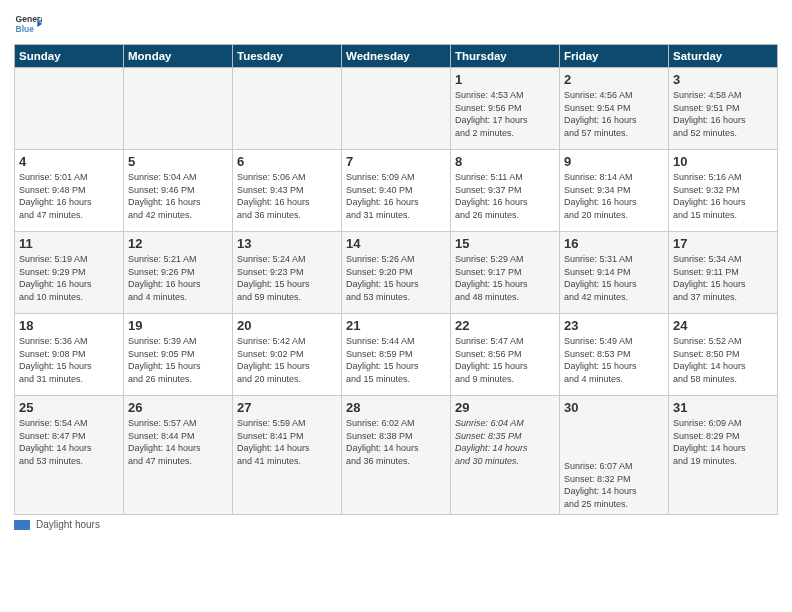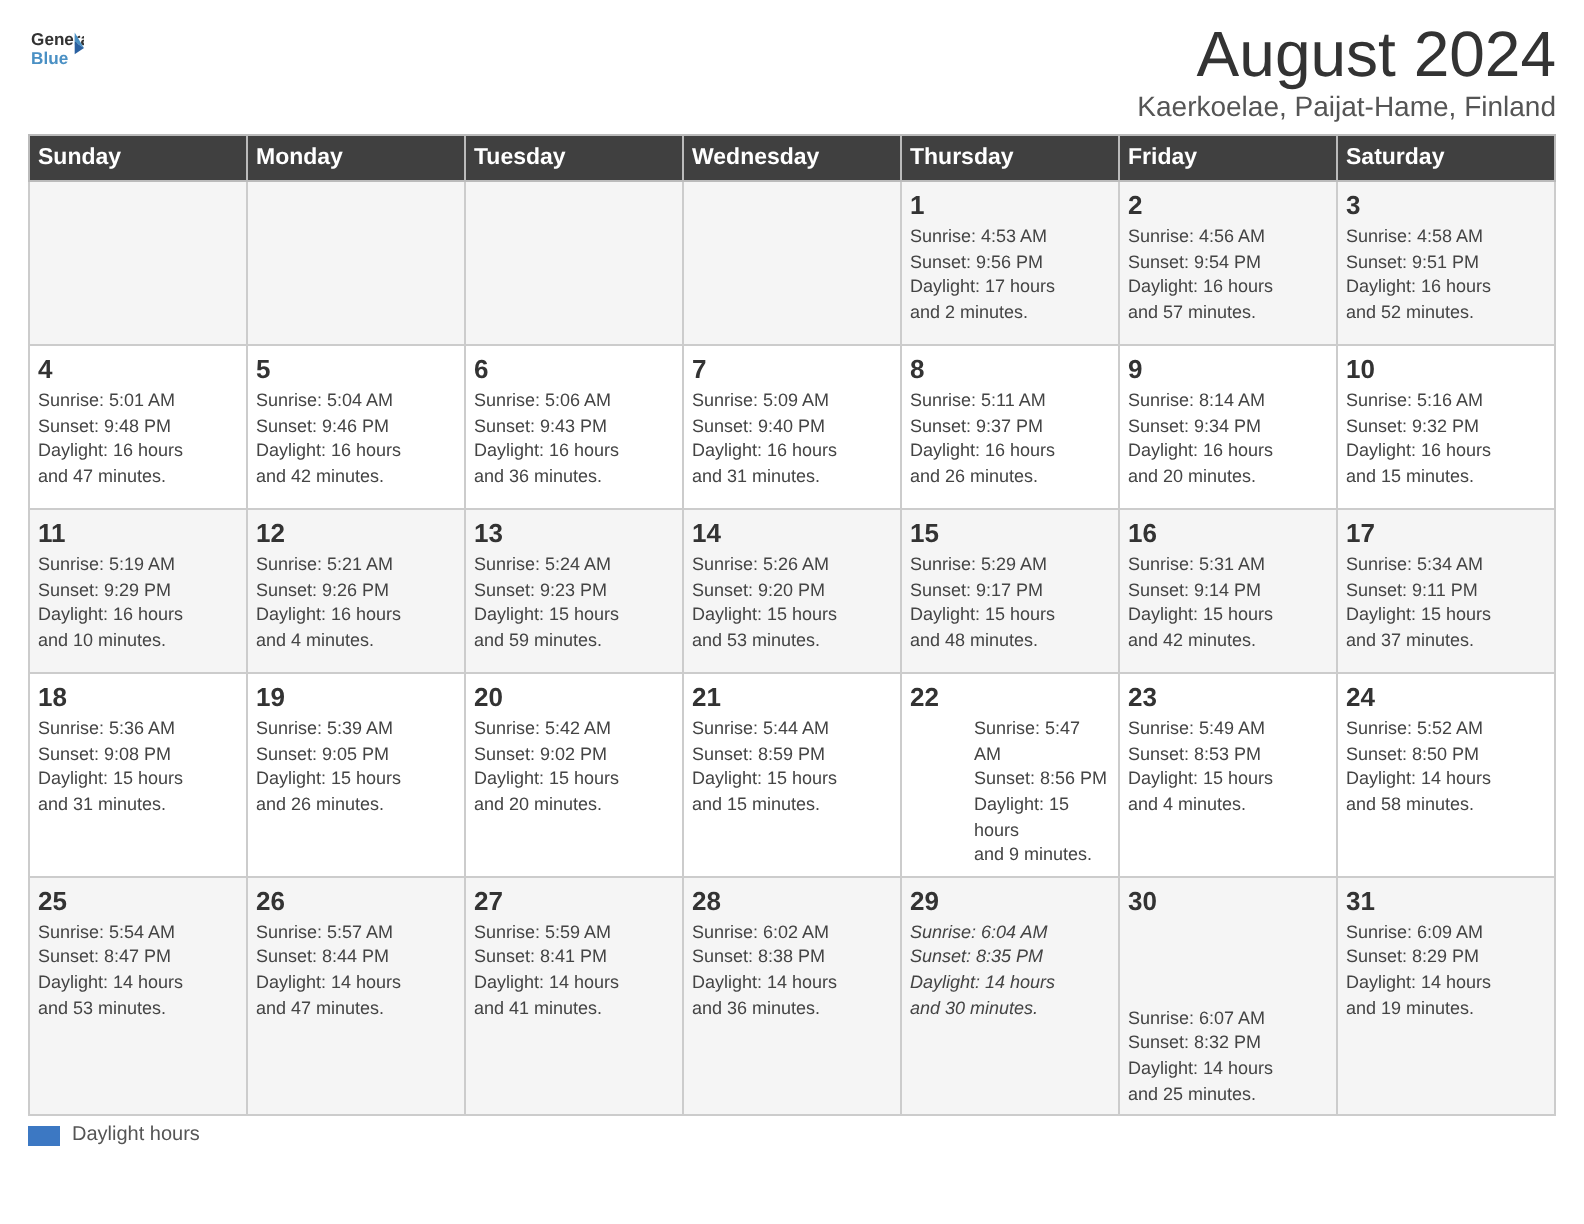--- a/index.html
+++ b/index.html
@@ -41,21 +41,21 @@
     .subtitle {
       font-size: 14px;
       color: #555;
     }
     table {
       width: 100%;
       border-collapse: collapse;
       table-layout: fixed;
     }
     thead tr th {
-      background-color: #404040;
+      background-color: #0c4a6e;
       color: #fff;
       font-size: 11.5px;
       font-weight: bold;
       padding: 5px 4px;
       border: 1px solid #bbb;
       text-align: left;
     }
     tbody tr td {
       vertical-align: top;
       border: 1px solid #ccc;
@@ -101,24 +101,20 @@
 <div class="container">
   <div class="header-row">
     <div class="logo">
       <svg class="logo-icon" viewBox="0 0 36 36">
         <text x="2" y="16" font-size="11" font-weight="bold" fill="#333">General</text>
         <text x="2" y="28" font-size="11" font-weight="bold" fill="#4a90c4">Blue</text>
         <polygon points="30,8 36,18 30,14" fill="#4a90c4"></polygon>
         <polygon points="30,14 36,18 30,22" fill="#2a60a0"></polygon>
       </svg>
     </div>
-    <div class="title-block">
-      <div class="main-title">August 2024</div>
-      <div class="subtitle">Kaerkoelae, Paijat-Hame, Finland</div>
-    </div>
   </div>
 
   <table>
     <thead>
       <tr>
       <th>Sunday</th>
           <th>Monday</th>
           <th>Tuesday</th>
           <th>Wednesday</th>
           <th>Thursday</th>
@@ -280,21 +276,21 @@
           </td>
           <td>
             <span class="day-num">21</span>
             <div class="day-info" style="white-space: pre-line;">Sunrise: 5:44 AM
 Sunset: 8:59 PM
 Daylight: 15 hours
 and 15 minutes.</div>
           </td>
           <td>
             <span class="day-num">22</span>
-            <div class="day-info" style="white-space: pre-line; margin-left: 32px;">Sunrise: 5:47 AM
+            <div class="day-info" style="white-space: pre-line;">Sunrise: 5:47 AM
 Sunset: 8:56 PM
 Daylight: 15 hours
 and 9 minutes.</div>
           </td>
           <td>
             <span class="day-num">23</span>
             <div class="day-info" style="white-space: pre-line;">Sunrise: 5:49 AM
 Sunset: 8:53 PM
 Daylight: 15 hours
 and 4 minutes.</div>

